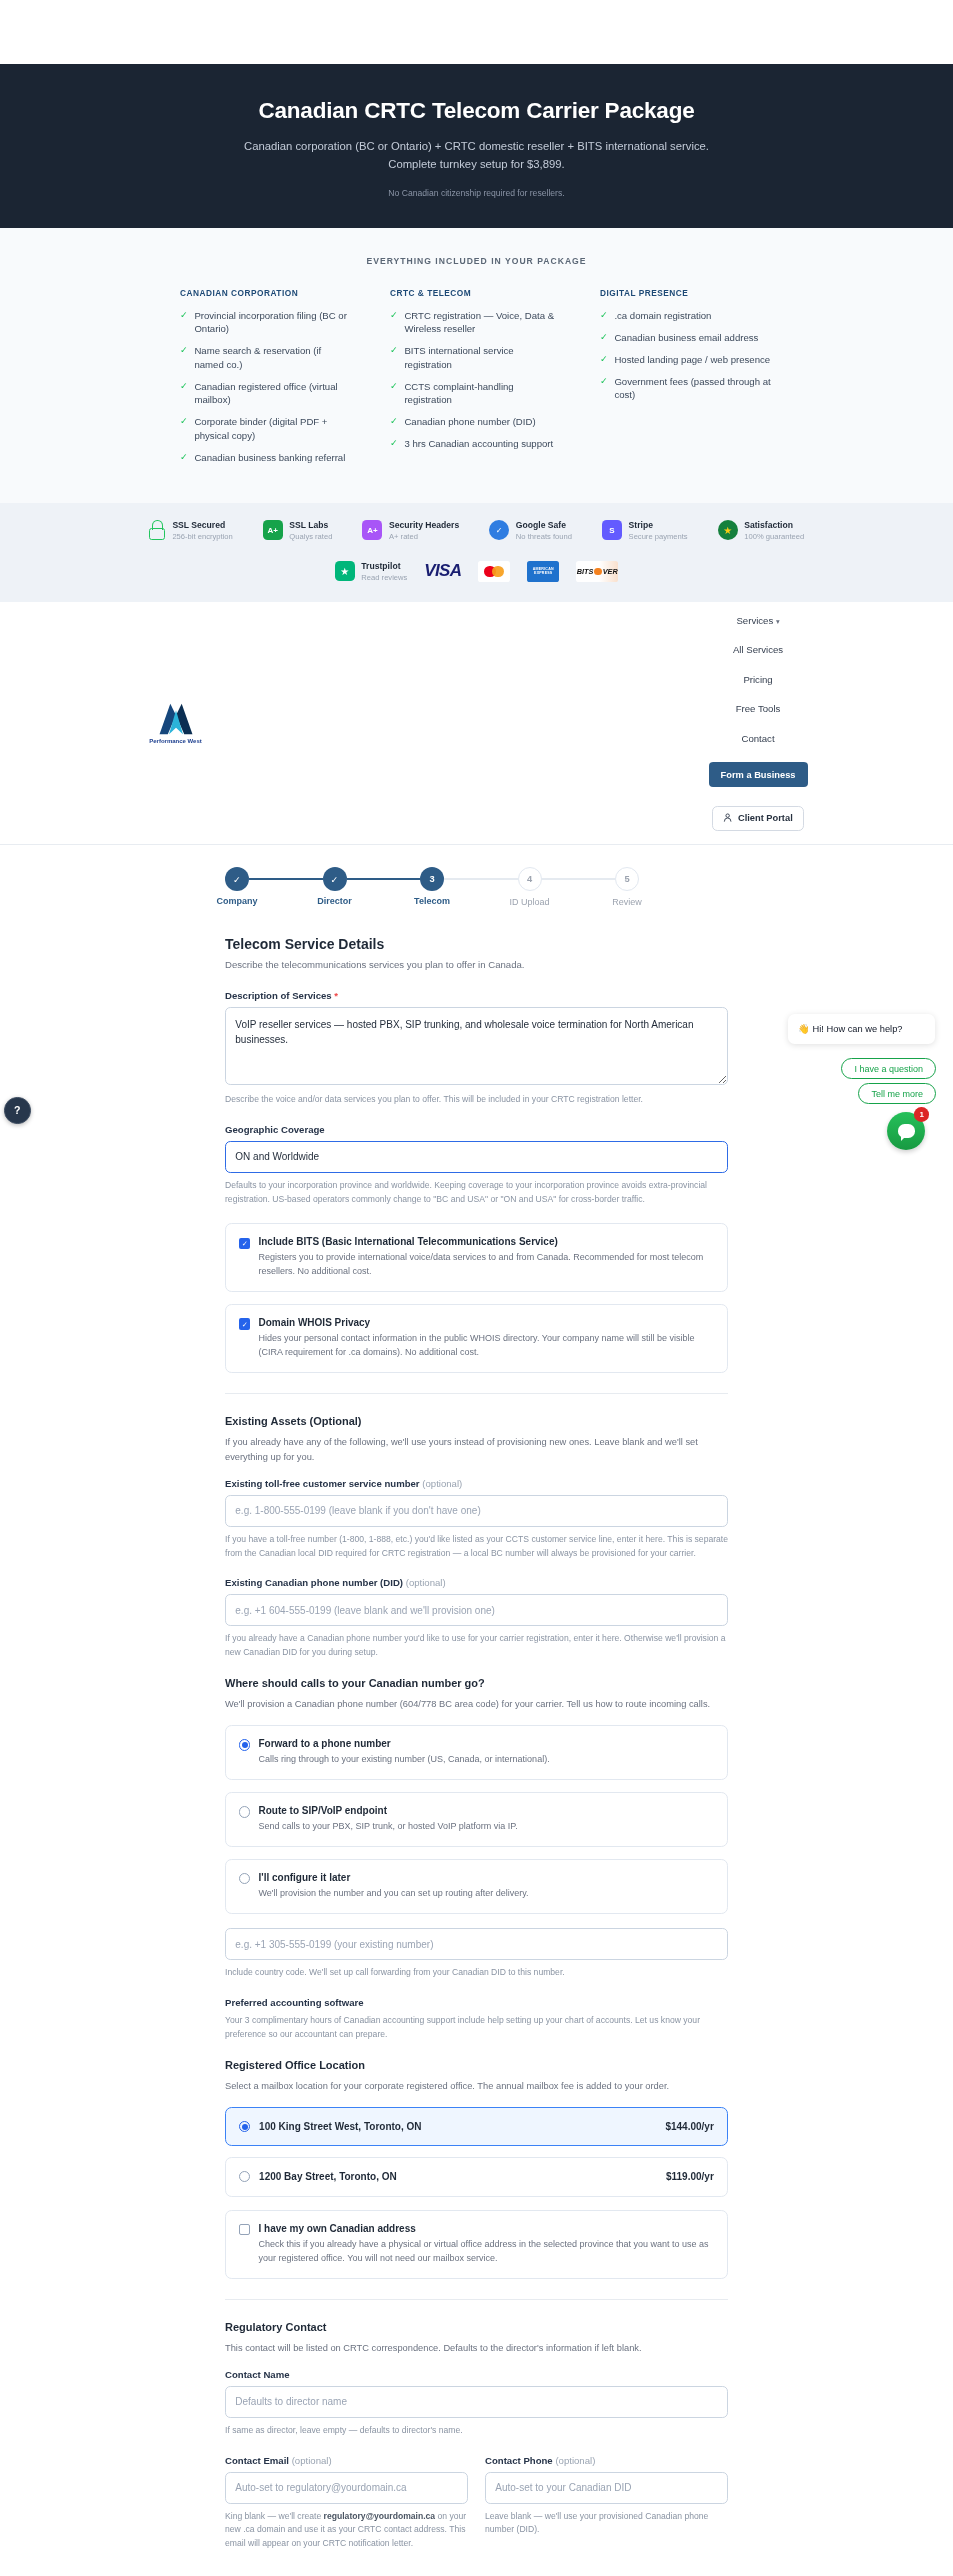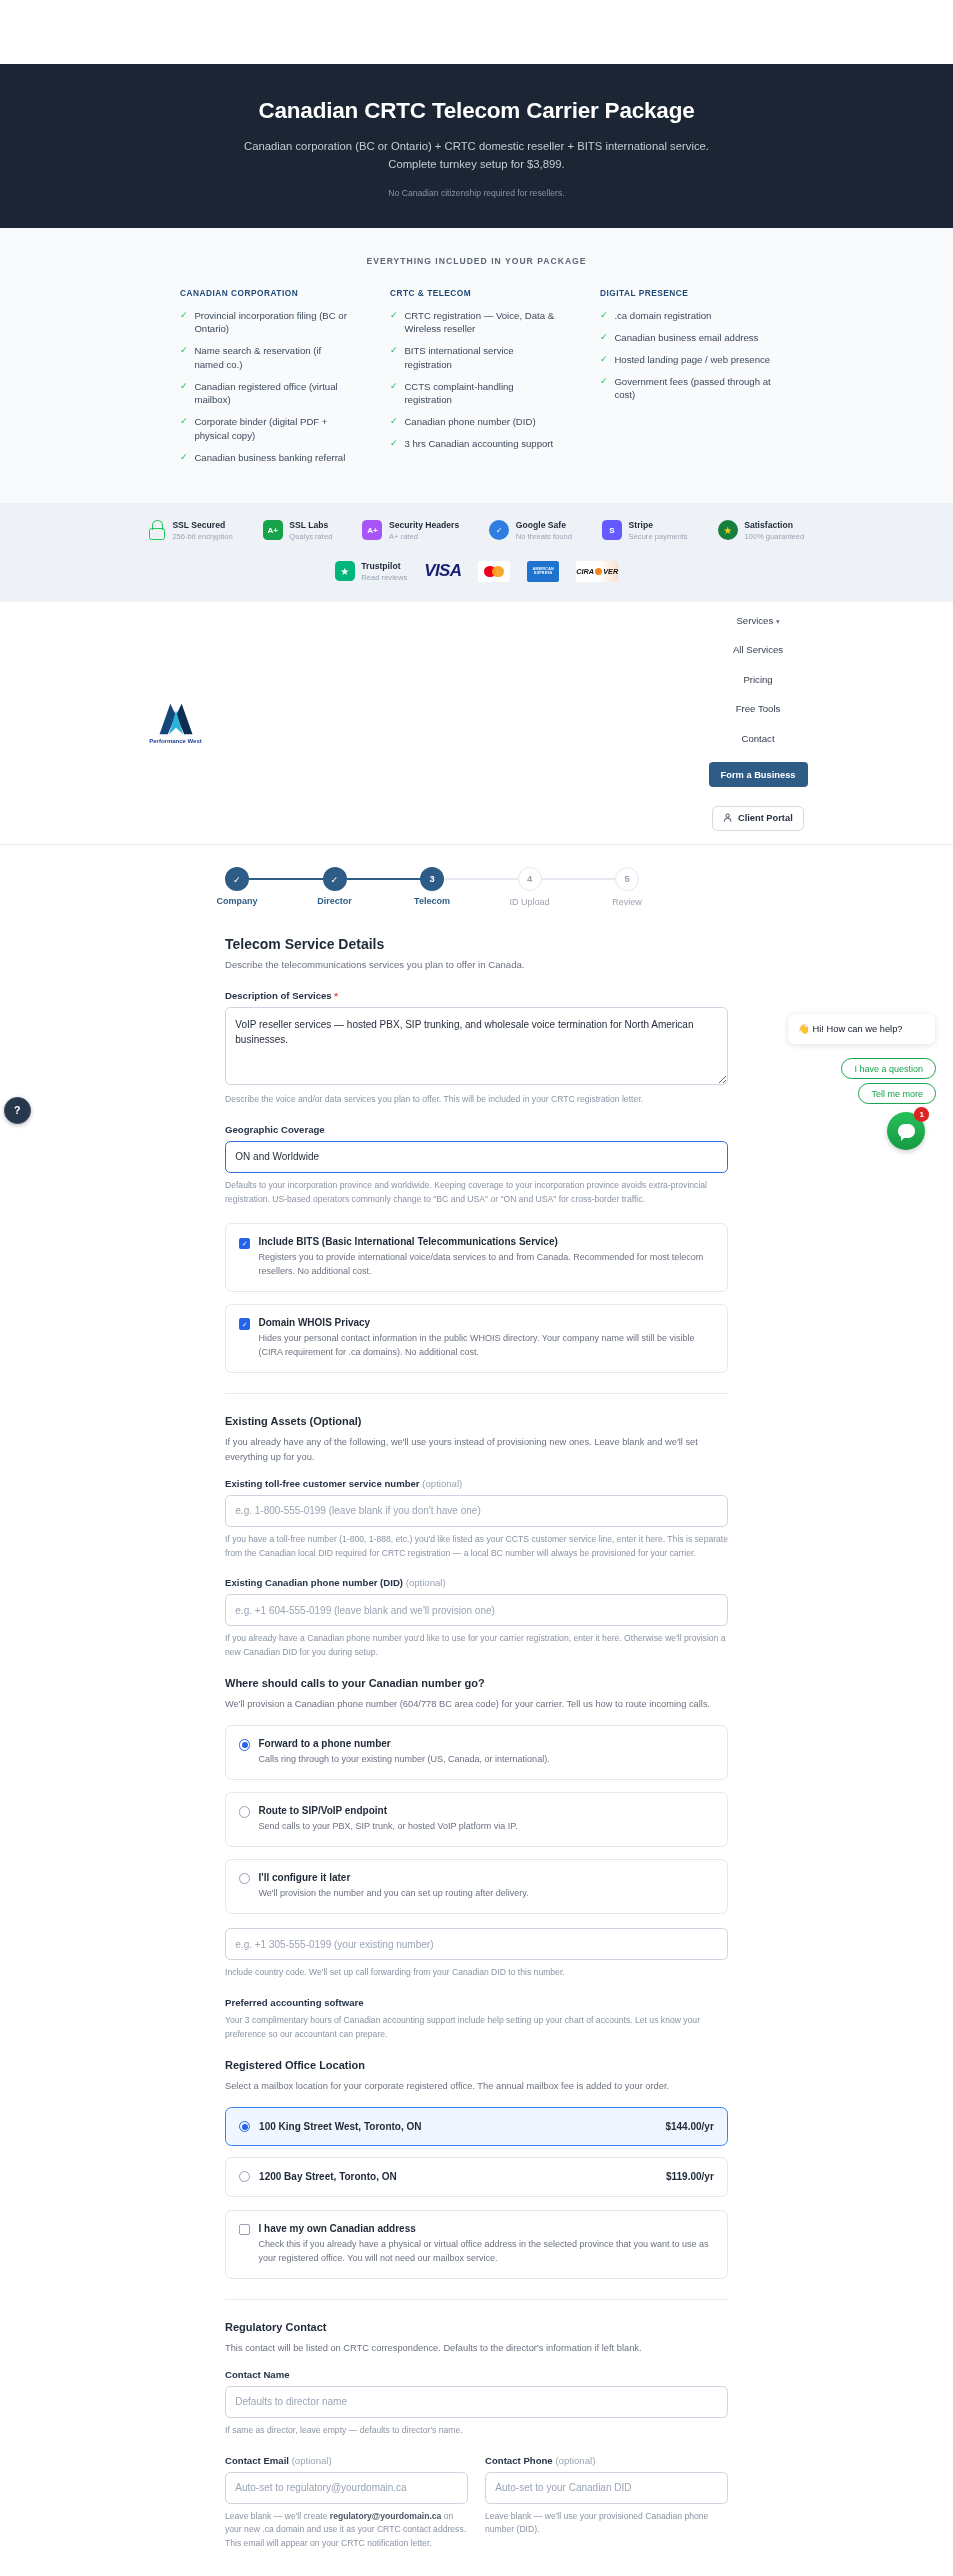--- a/index.html
+++ b/index.html
@@ -287,21 +287,21 @@
     </div>
     <div class="paycard">
         <span class="visa-txt">VISA</span>
       </div>
     <div class="paycard mc">
         <i class="r"></i>
         <i class="o"></i>
       </div>
     <div class="paycard amex">AMERICAN EXPRESS</div>
     <div class="paycard disc">
-      <span>CIRA</span>
+      <span>BITS</span>
         <span class="dot"></span>
         <span>VER</span>
     </div>
   </div>
 </section>
 
 <nav class="nav">
   <div class="nav-inner">
     <div class="brand">
       <svg width="38" height="36" viewBox="0 0 60 56">
@@ -490,21 +490,21 @@
     <div class="field">
       <label class="flabel">Contact Name</label>
       <input class="input" placeholder="Defaults to director name" style="">
       <div class="helper">If same as director, leave empty — defaults to director's name.</div>
     </div>
 
     <div class="two-col">
       <div class="field">
         <label class="flabel"><span>Contact Email</span> <span class="opt">(optional)</span></label>
         <input class="input" placeholder="Auto-set to regulatory@yourdomain.ca" style="">
-        <div class="helper"><span>Leave blank — we'll create </span><span class="bold-mail">regulatory@yourdomain.ca</span><span> on your new .ca domain and use it as your CRTC contact address. This email will appear on your CRTC notification letter.</span></div>
+        <div class="helper"><span>King blank — we'll create </span><span class="bold-mail">regulatory@yourdomain.ca</span><span> on your new .ca domain and use it as your CRTC contact address. This email will appear on your CRTC notification letter.</span></div>
       </div>
       <div class="field">
         <label class="flabel"><span>Contact Phone</span> <span class="opt">(optional)</span></label>
         <input class="input" placeholder="Auto-set to your Canadian DID" style="">
         <div class="helper">Leave blank — we'll use your provisioned Canadian phone number (DID).</div>
       </div>
     </div>
 
     <div class="form-actions">
       <button class="btn-back"><span>←</span>&nbsp; <span>Back</span></button>

